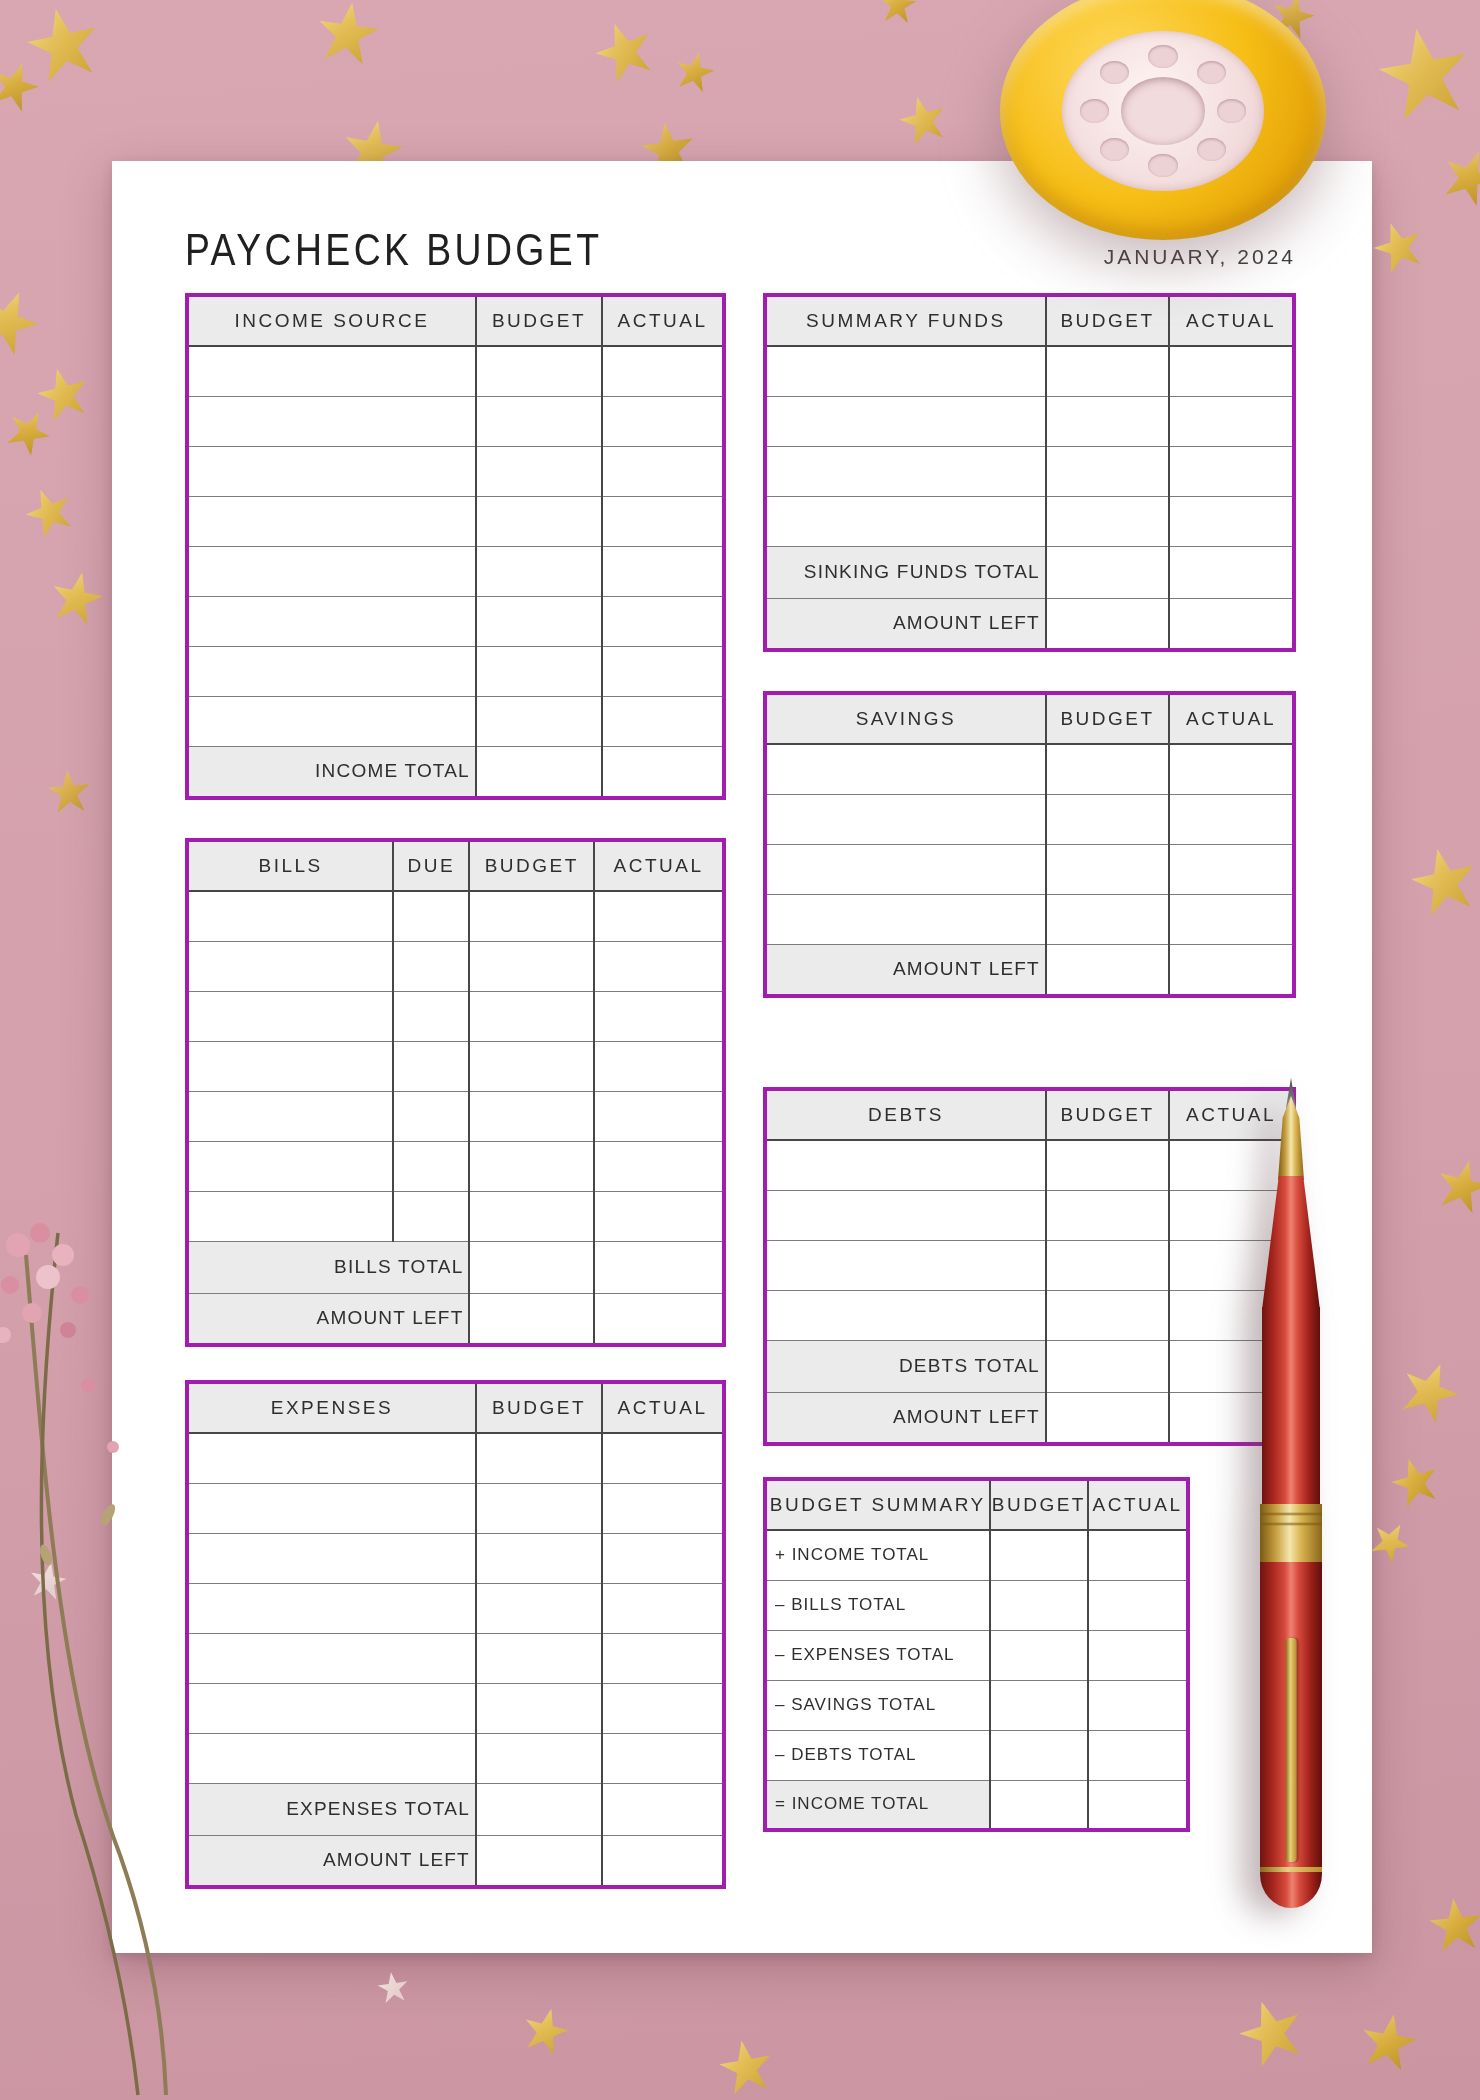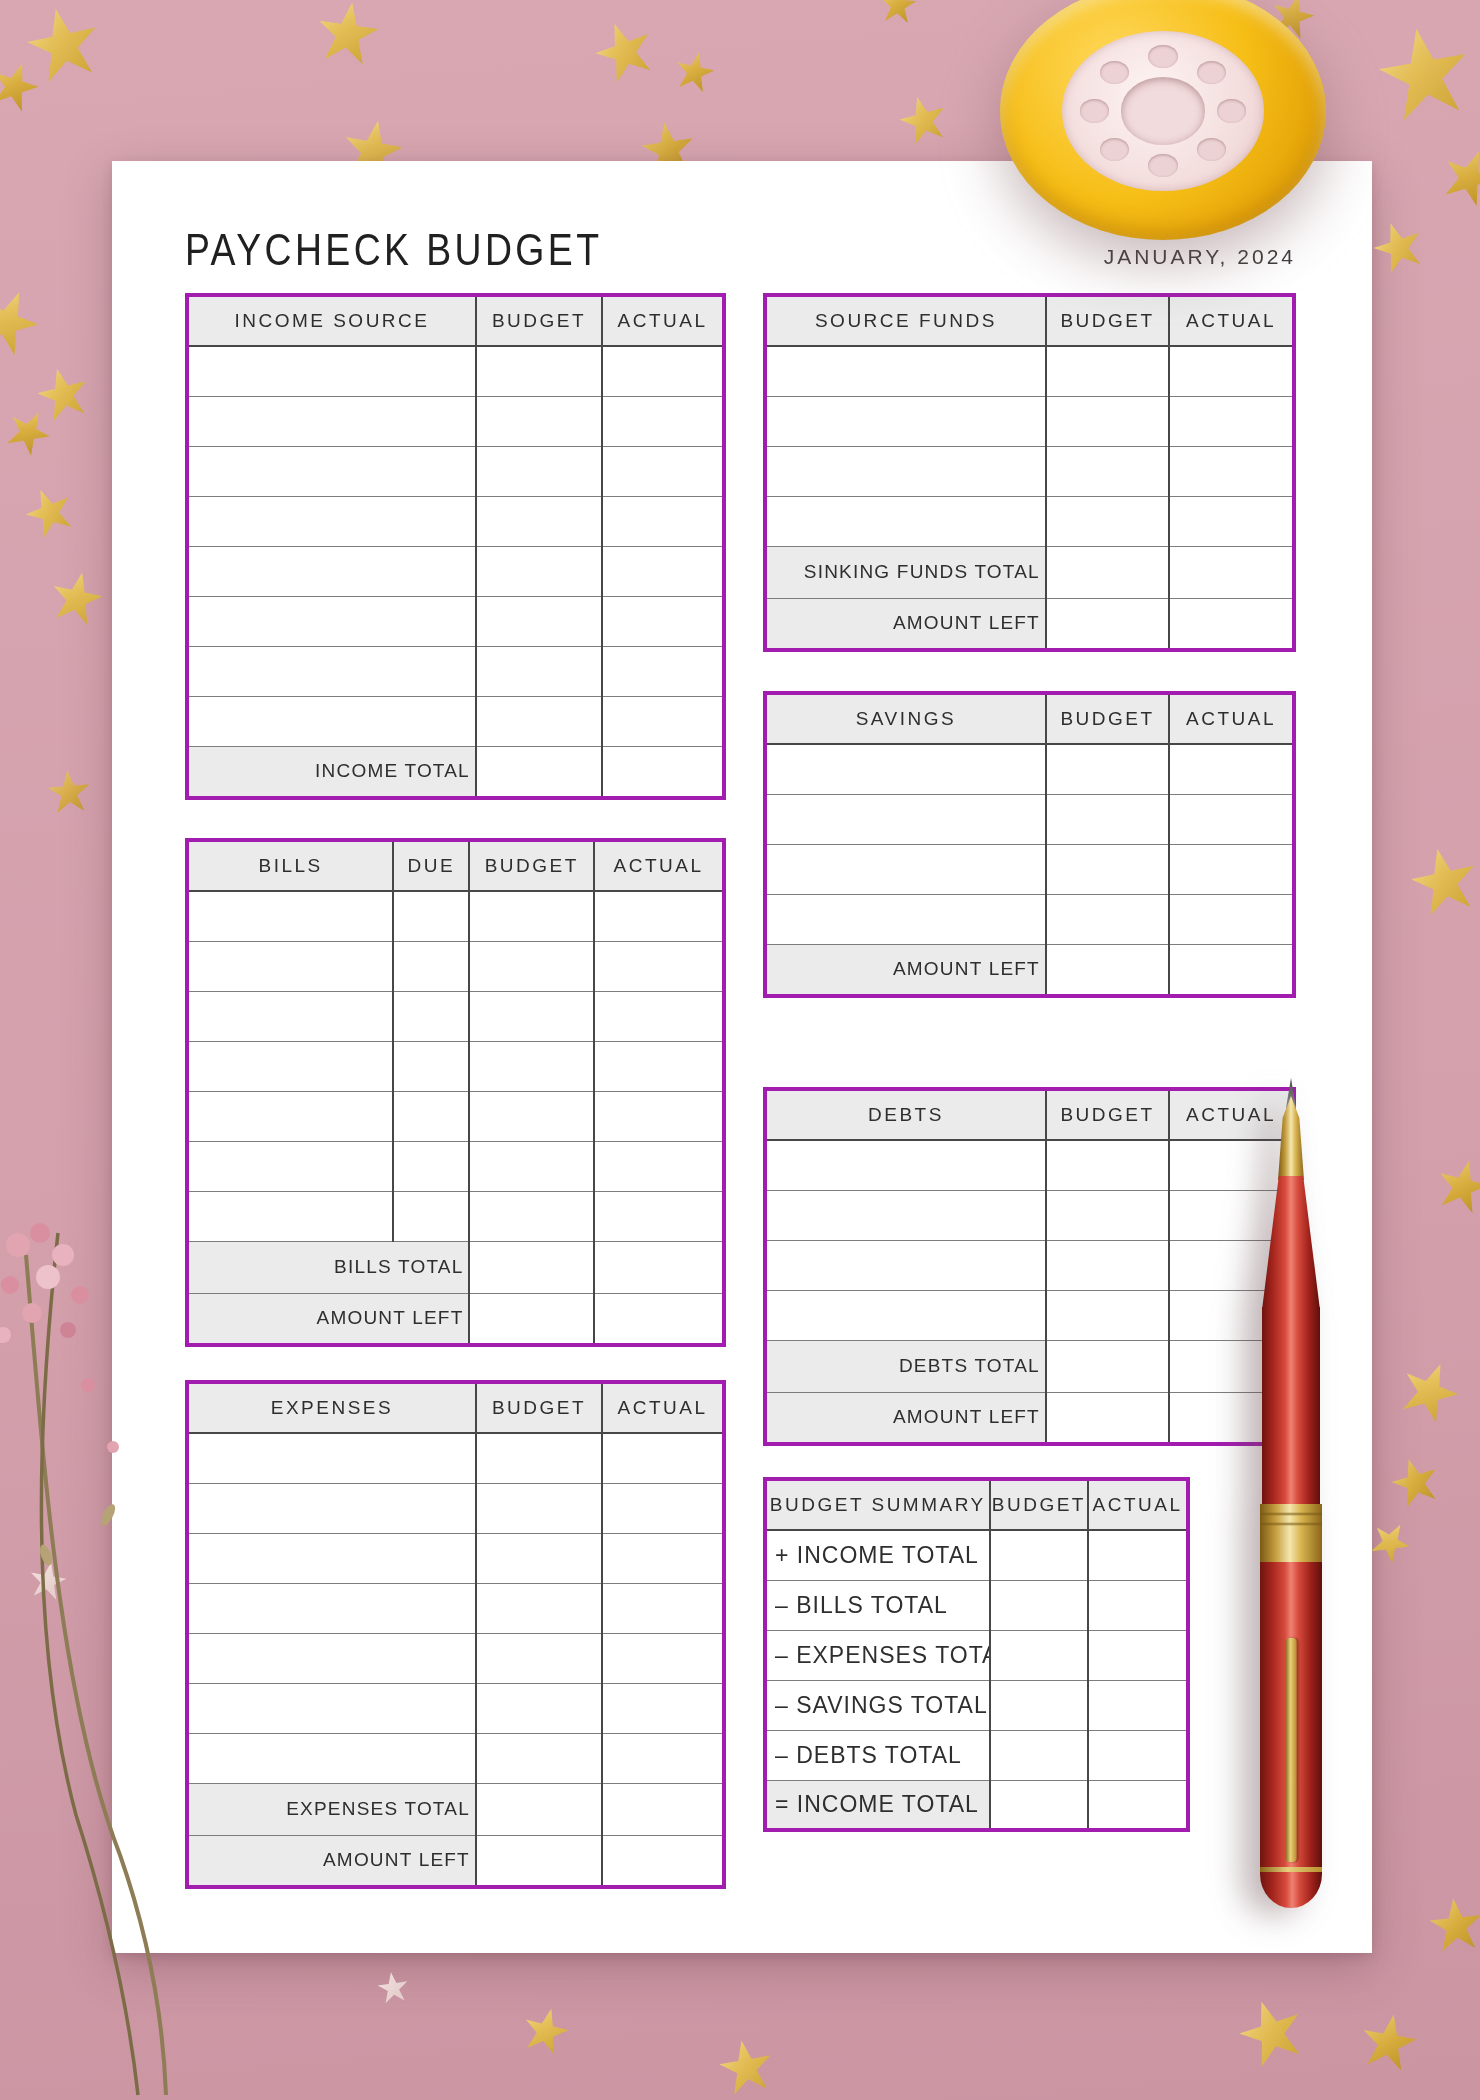--- a/index.html
+++ b/index.html
@@ -38,21 +38,21 @@
     text-align:center; vertical-align:middle;
   }
   .tbl td.empty{ height:50px; background:#fff; }
   .tbl td.blank{ background:#fff; }
   .tbl td.total-label{
     height:52px; background:#ebebeb; text-align:right; padding-right:5px;
     font-size:19px; letter-spacing:1.2px; color:#2e2e2e; vertical-align:middle;
   }
   .tbl td.sum-label{
     height:50px; background:#fff; text-align:left; padding-left:8px;
-    font-size:23px; letter-spacing:1px; color:#2e2e2e; vertical-align:middle;margin-top:7px;
+    font-size:17px; letter-spacing:1px; color:#2e2e2e; vertical-align:middle;margin-top:7px;
   }
   .tbl td.sum-label.shade{ background:#ebebeb; }
   .cols3L col:nth-child(1){width:53.8%}.cols3L col:nth-child(2){width:23.5%}.cols3L col:nth-child(3){width:22.7%}
   .cols4 col:nth-child(1){width:38.4%}.cols4 col:nth-child(2){width:14.2%}.cols4 col:nth-child(3){width:23.2%}.cols4 col:nth-child(4){width:24.2%}
   .cols3R col:nth-child(1){width:53.1%}.cols3R col:nth-child(2){width:23.3%}.cols3R col:nth-child(3){width:23.6%}
   
   .star{
     position:absolute;
     clip-path:polygon(50% 0%,63% 38%,100% 38%,69% 61%,82% 100%,50% 76%,18% 100%,31% 61%,0% 38%,37% 38%);
   }
@@ -319,21 +319,21 @@
     </table>
 
     <table class="tbl cols3R" style="left:651px;top:132px;width:533px;">
       <colgroup>
           <col>
           <col>
           <col>
         </colgroup>
       <thead>
           <tr>
-        <th>SOURCE FUNDS</th>
+        <th>SUMMARY FUNDS</th>
         <th>BUDGET</th>
         <th>ACTUAL</th>
       </tr>
         </thead>
       <tbody>
           <tr>
             <td class="empty"></td>
             <td class="empty"></td>
             <td class="empty"></td>
           </tr>

